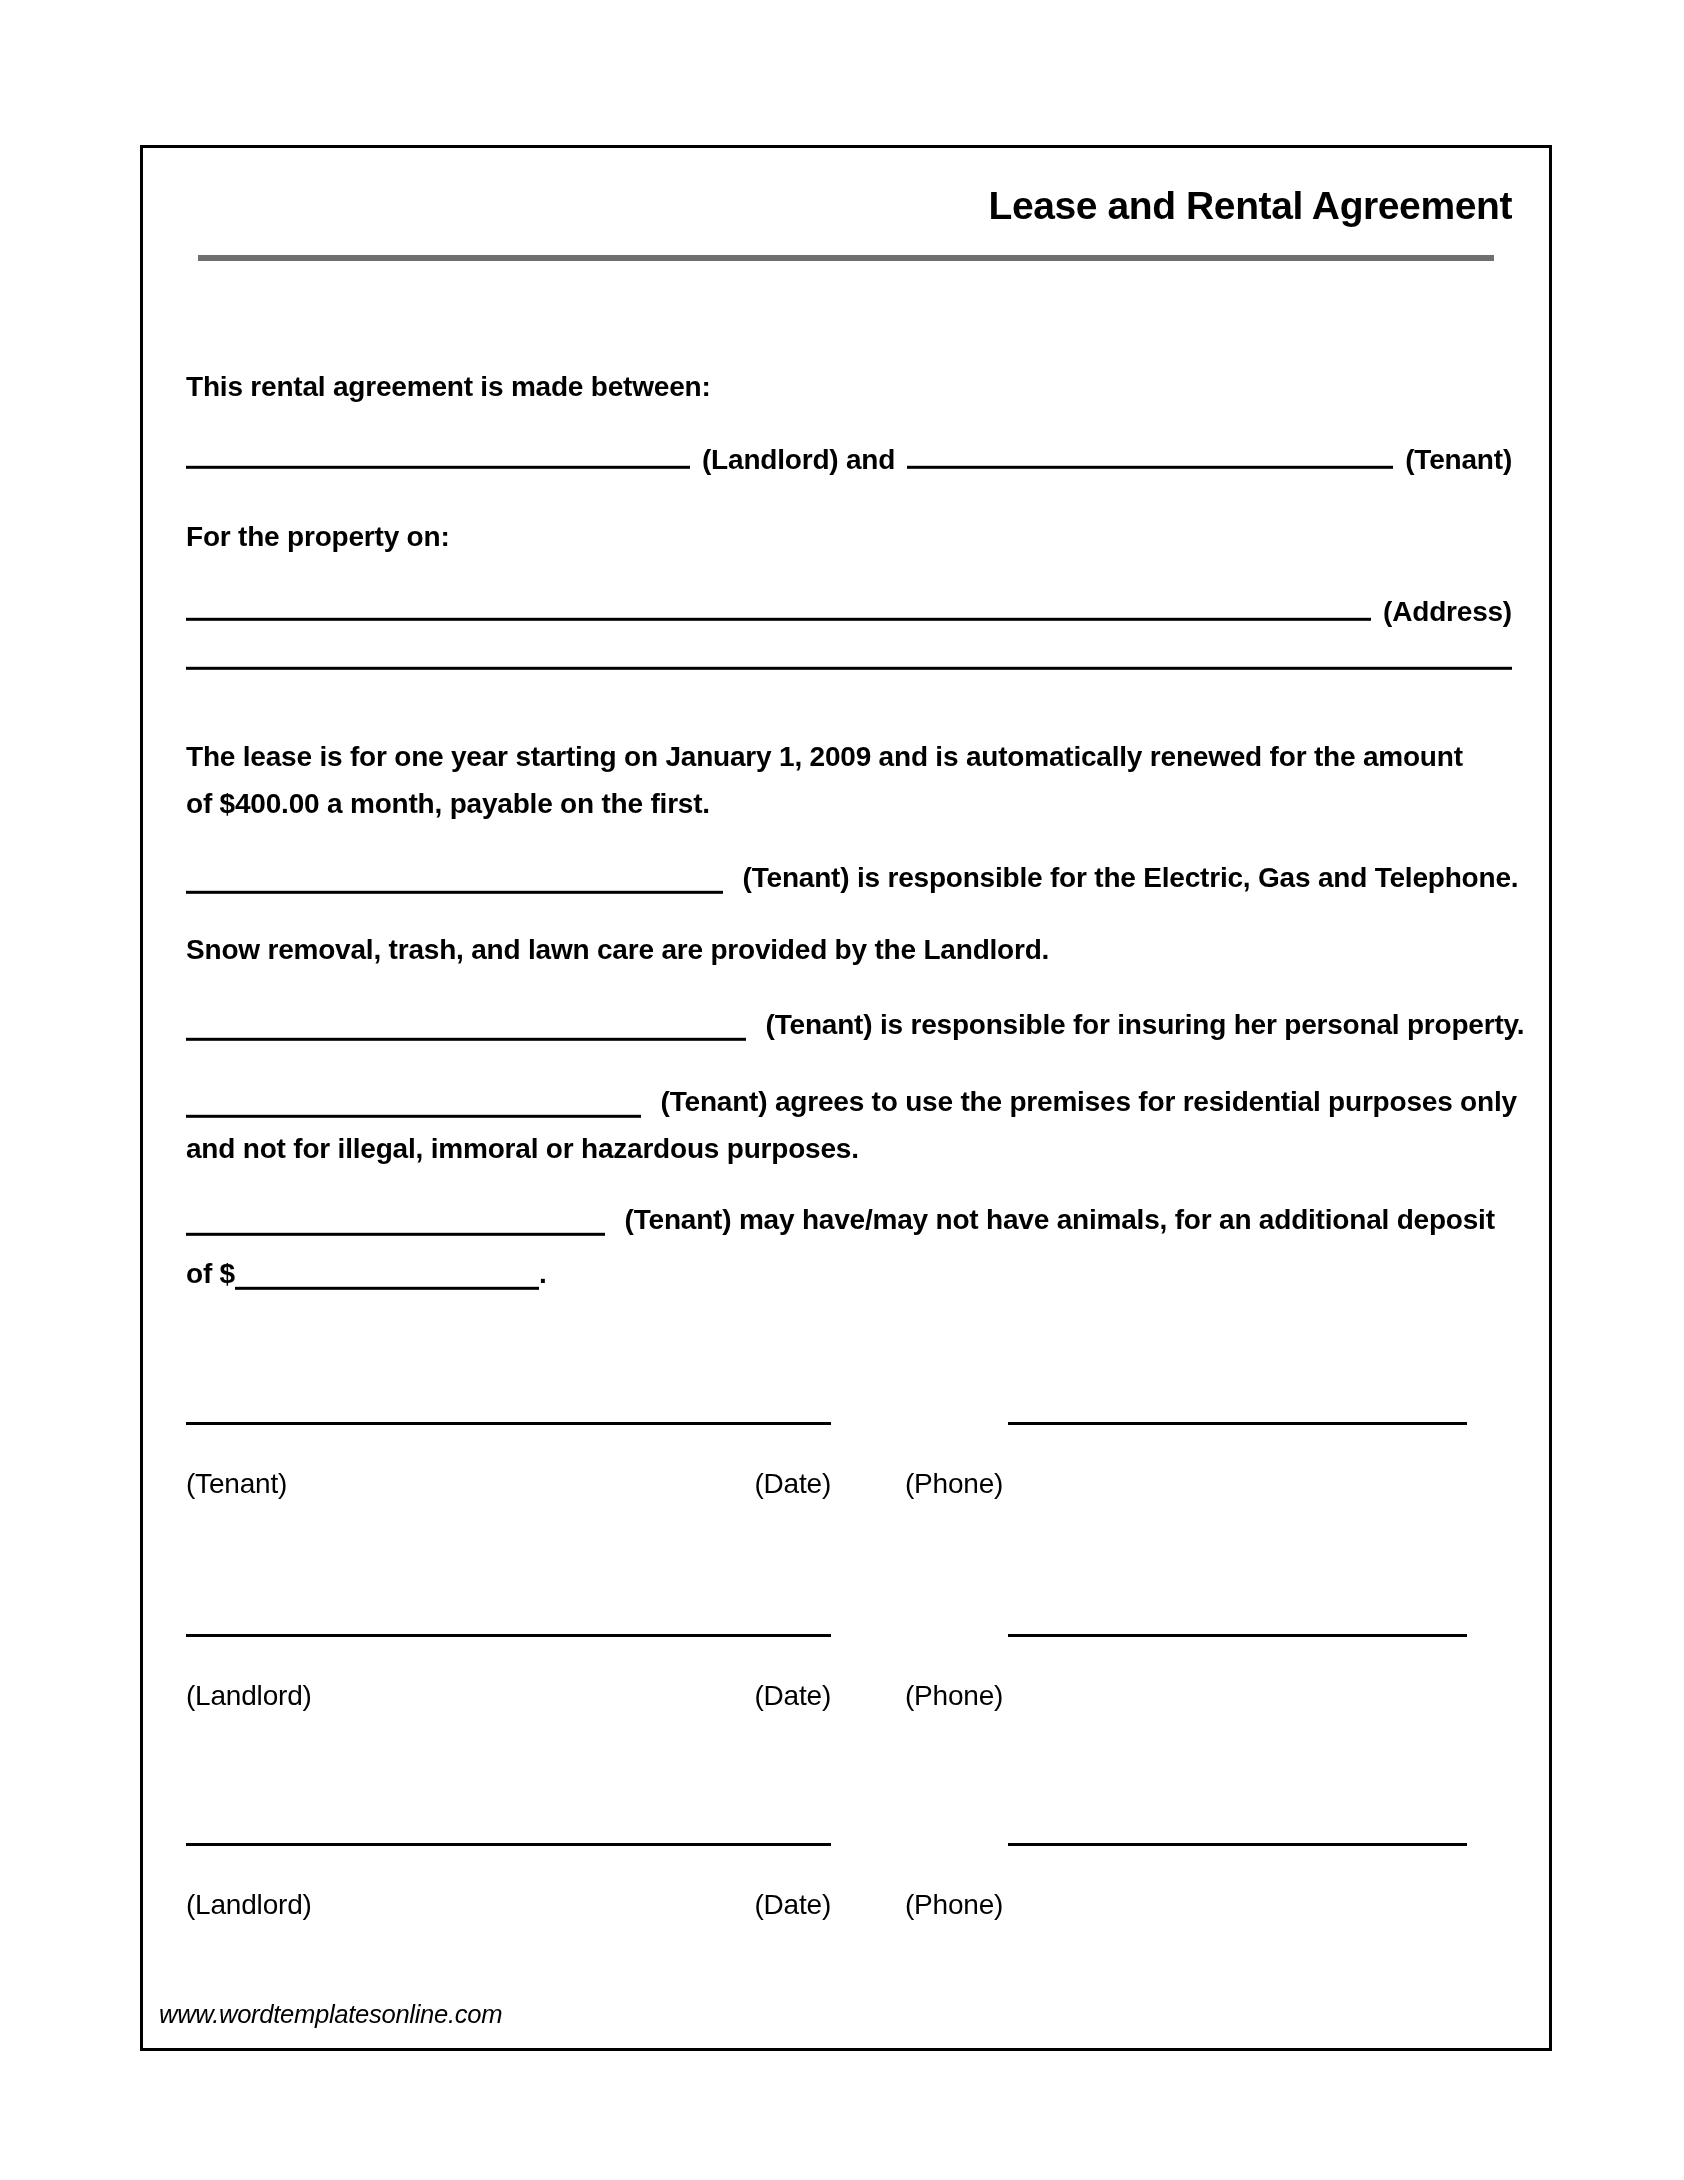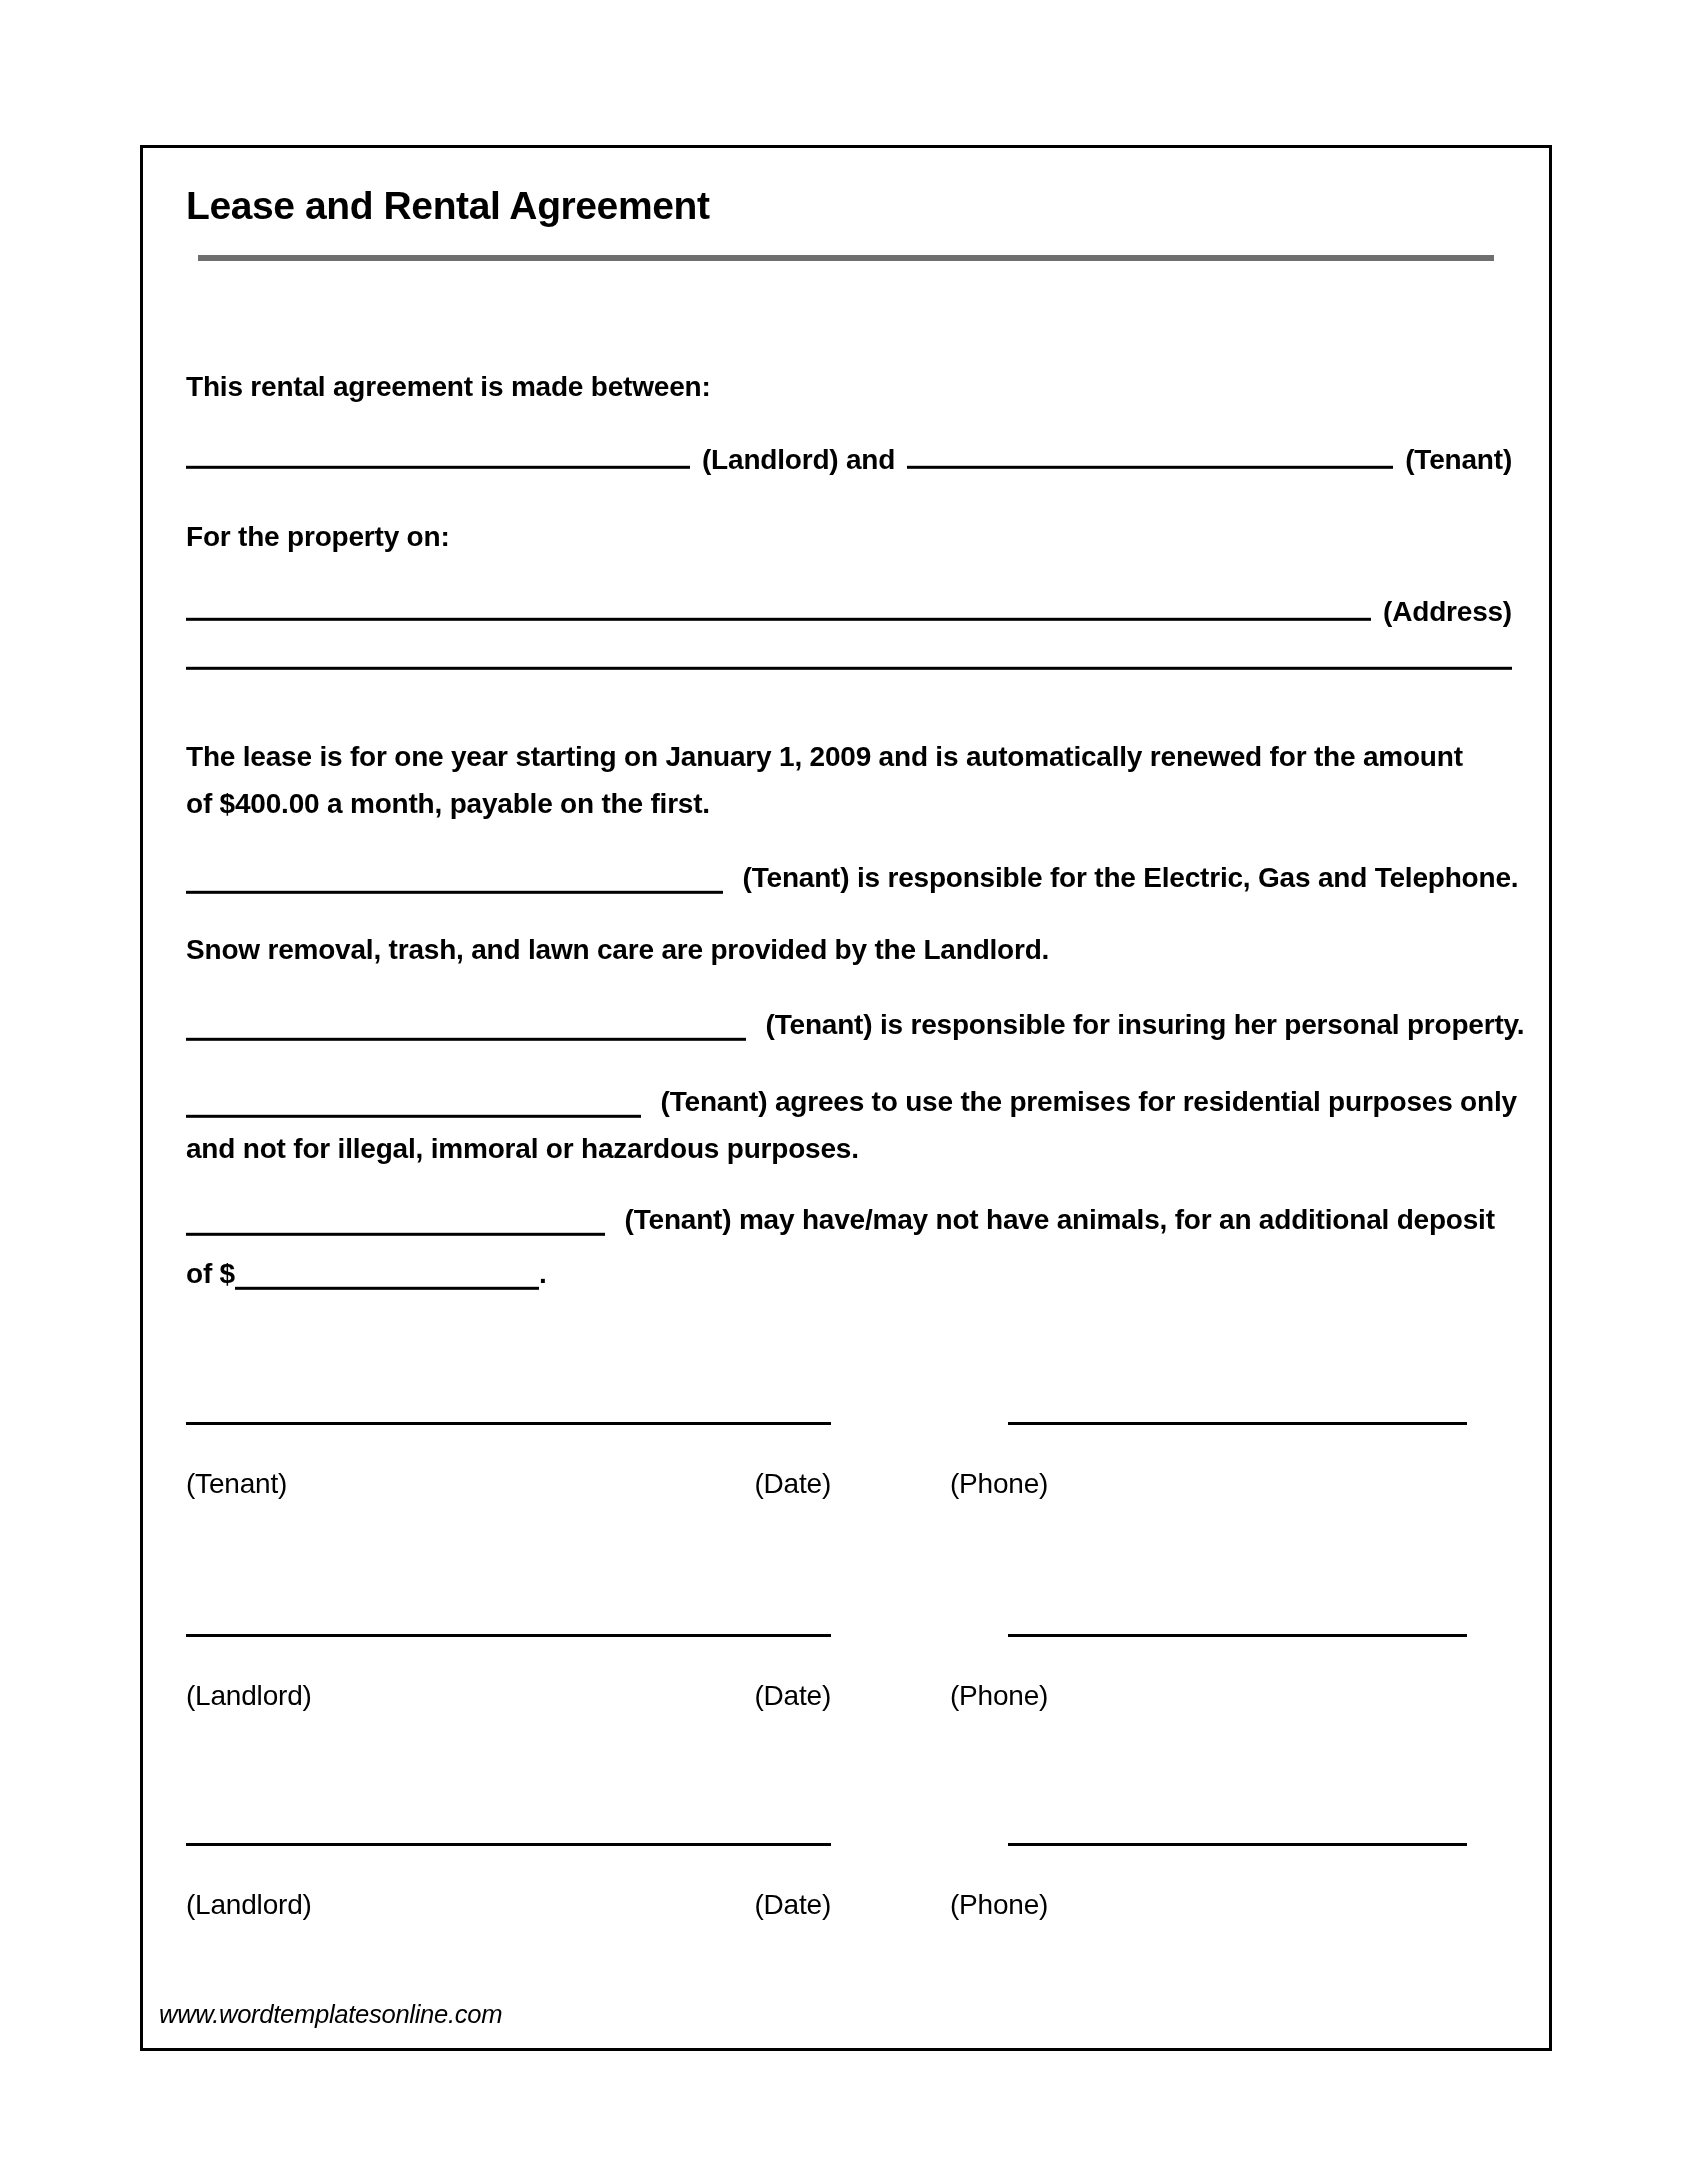--- a/index.html
+++ b/index.html
@@ -19,21 +19,21 @@
     position:absolute;
     left:140px; top:145px;
     width:1412px; height:1906px;
     border:3.4px solid var(--ink);
     background:var(--page);
   }
   .doc-title{
     position:absolute;
     left:186px; top:184px;
     width:1326px;
-    text-align:left;
+    text-align:right;
     font-size:39px;
     font-weight:bold;
     letter-spacing:-0.4px;
     white-space:nowrap;
   }
   .title-rule{
     position:absolute;
     left:198px; top:255px;
     width:1296px; height:6px;
     background:var(--rule);
@@ -79,21 +79,21 @@
     position:absolute;
     left:0; width:1326px;
     line-height:29px;
     display:flex;
   }
   .sig-left{
     width:645px;
     display:flex;
     justify-content:space-between;
   }
-  .sig-phone{margin-left:119px;}
+  .sig-phone{margin-left:74px;}
   .doc-footer{
     position:absolute;
     left:159px; top:2000px;
     font-size:25.6px;
     font-style:italic;
     letter-spacing:-0.3px;
     white-space:nowrap;
   }
 </style>
 </head>

